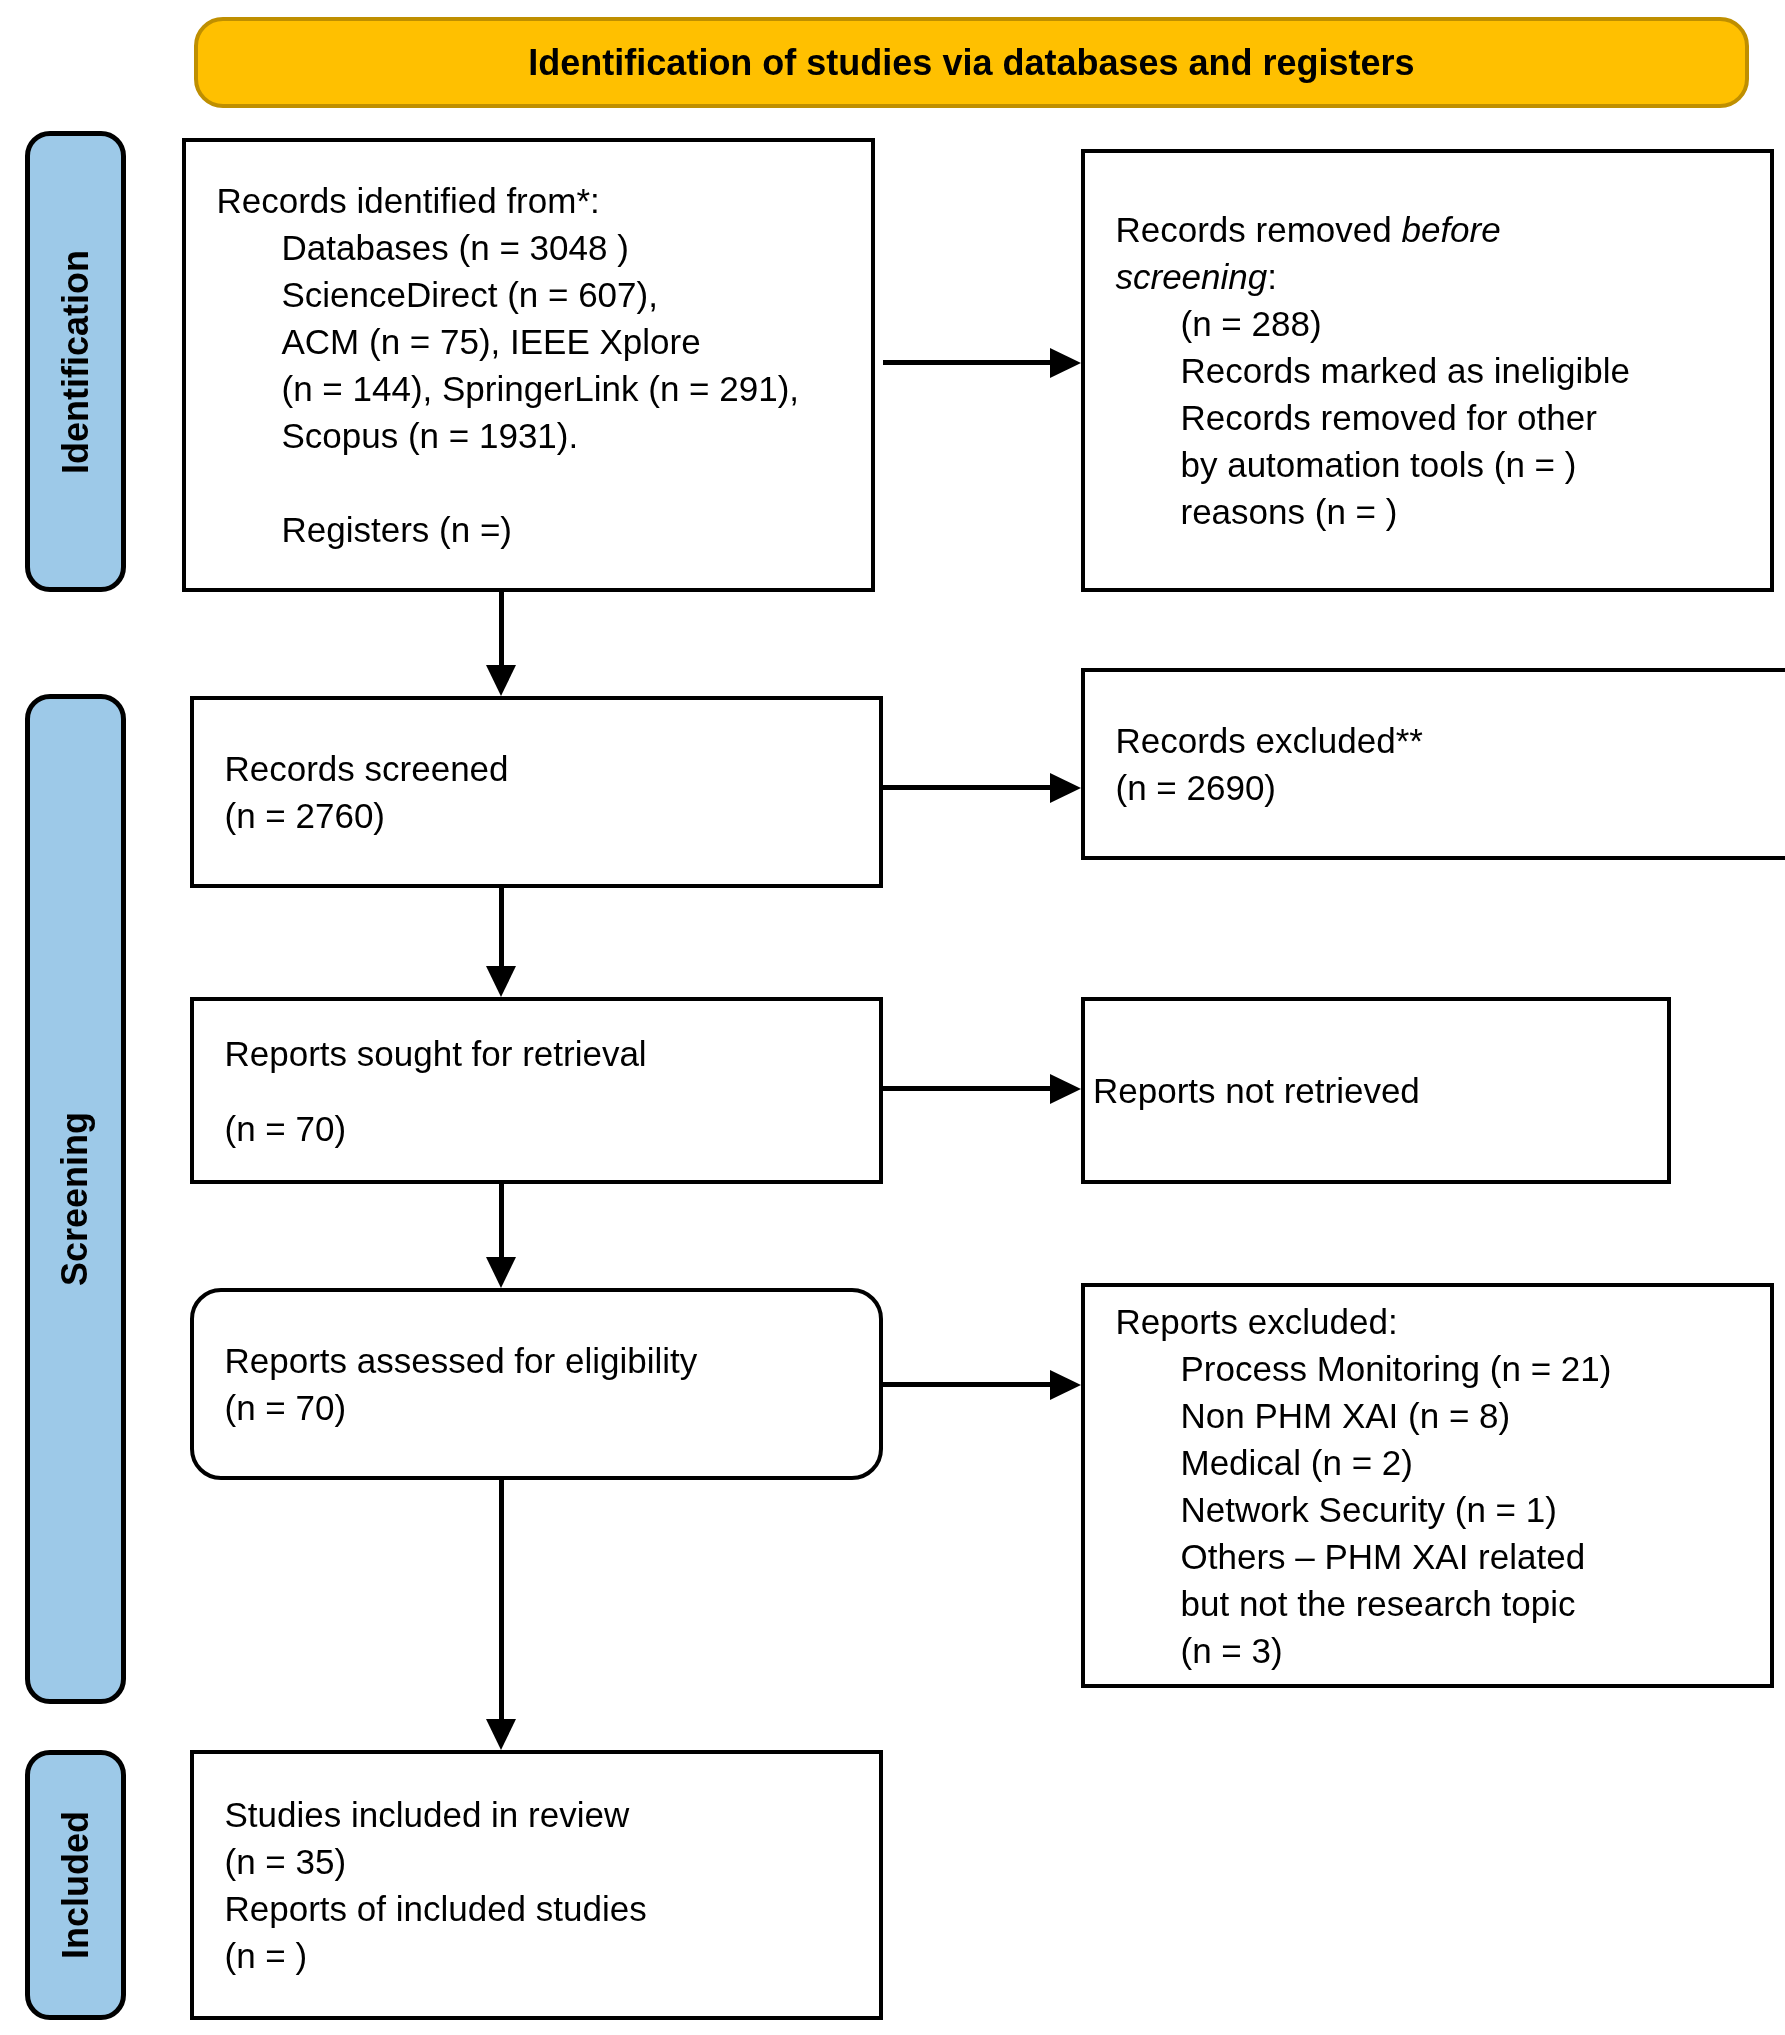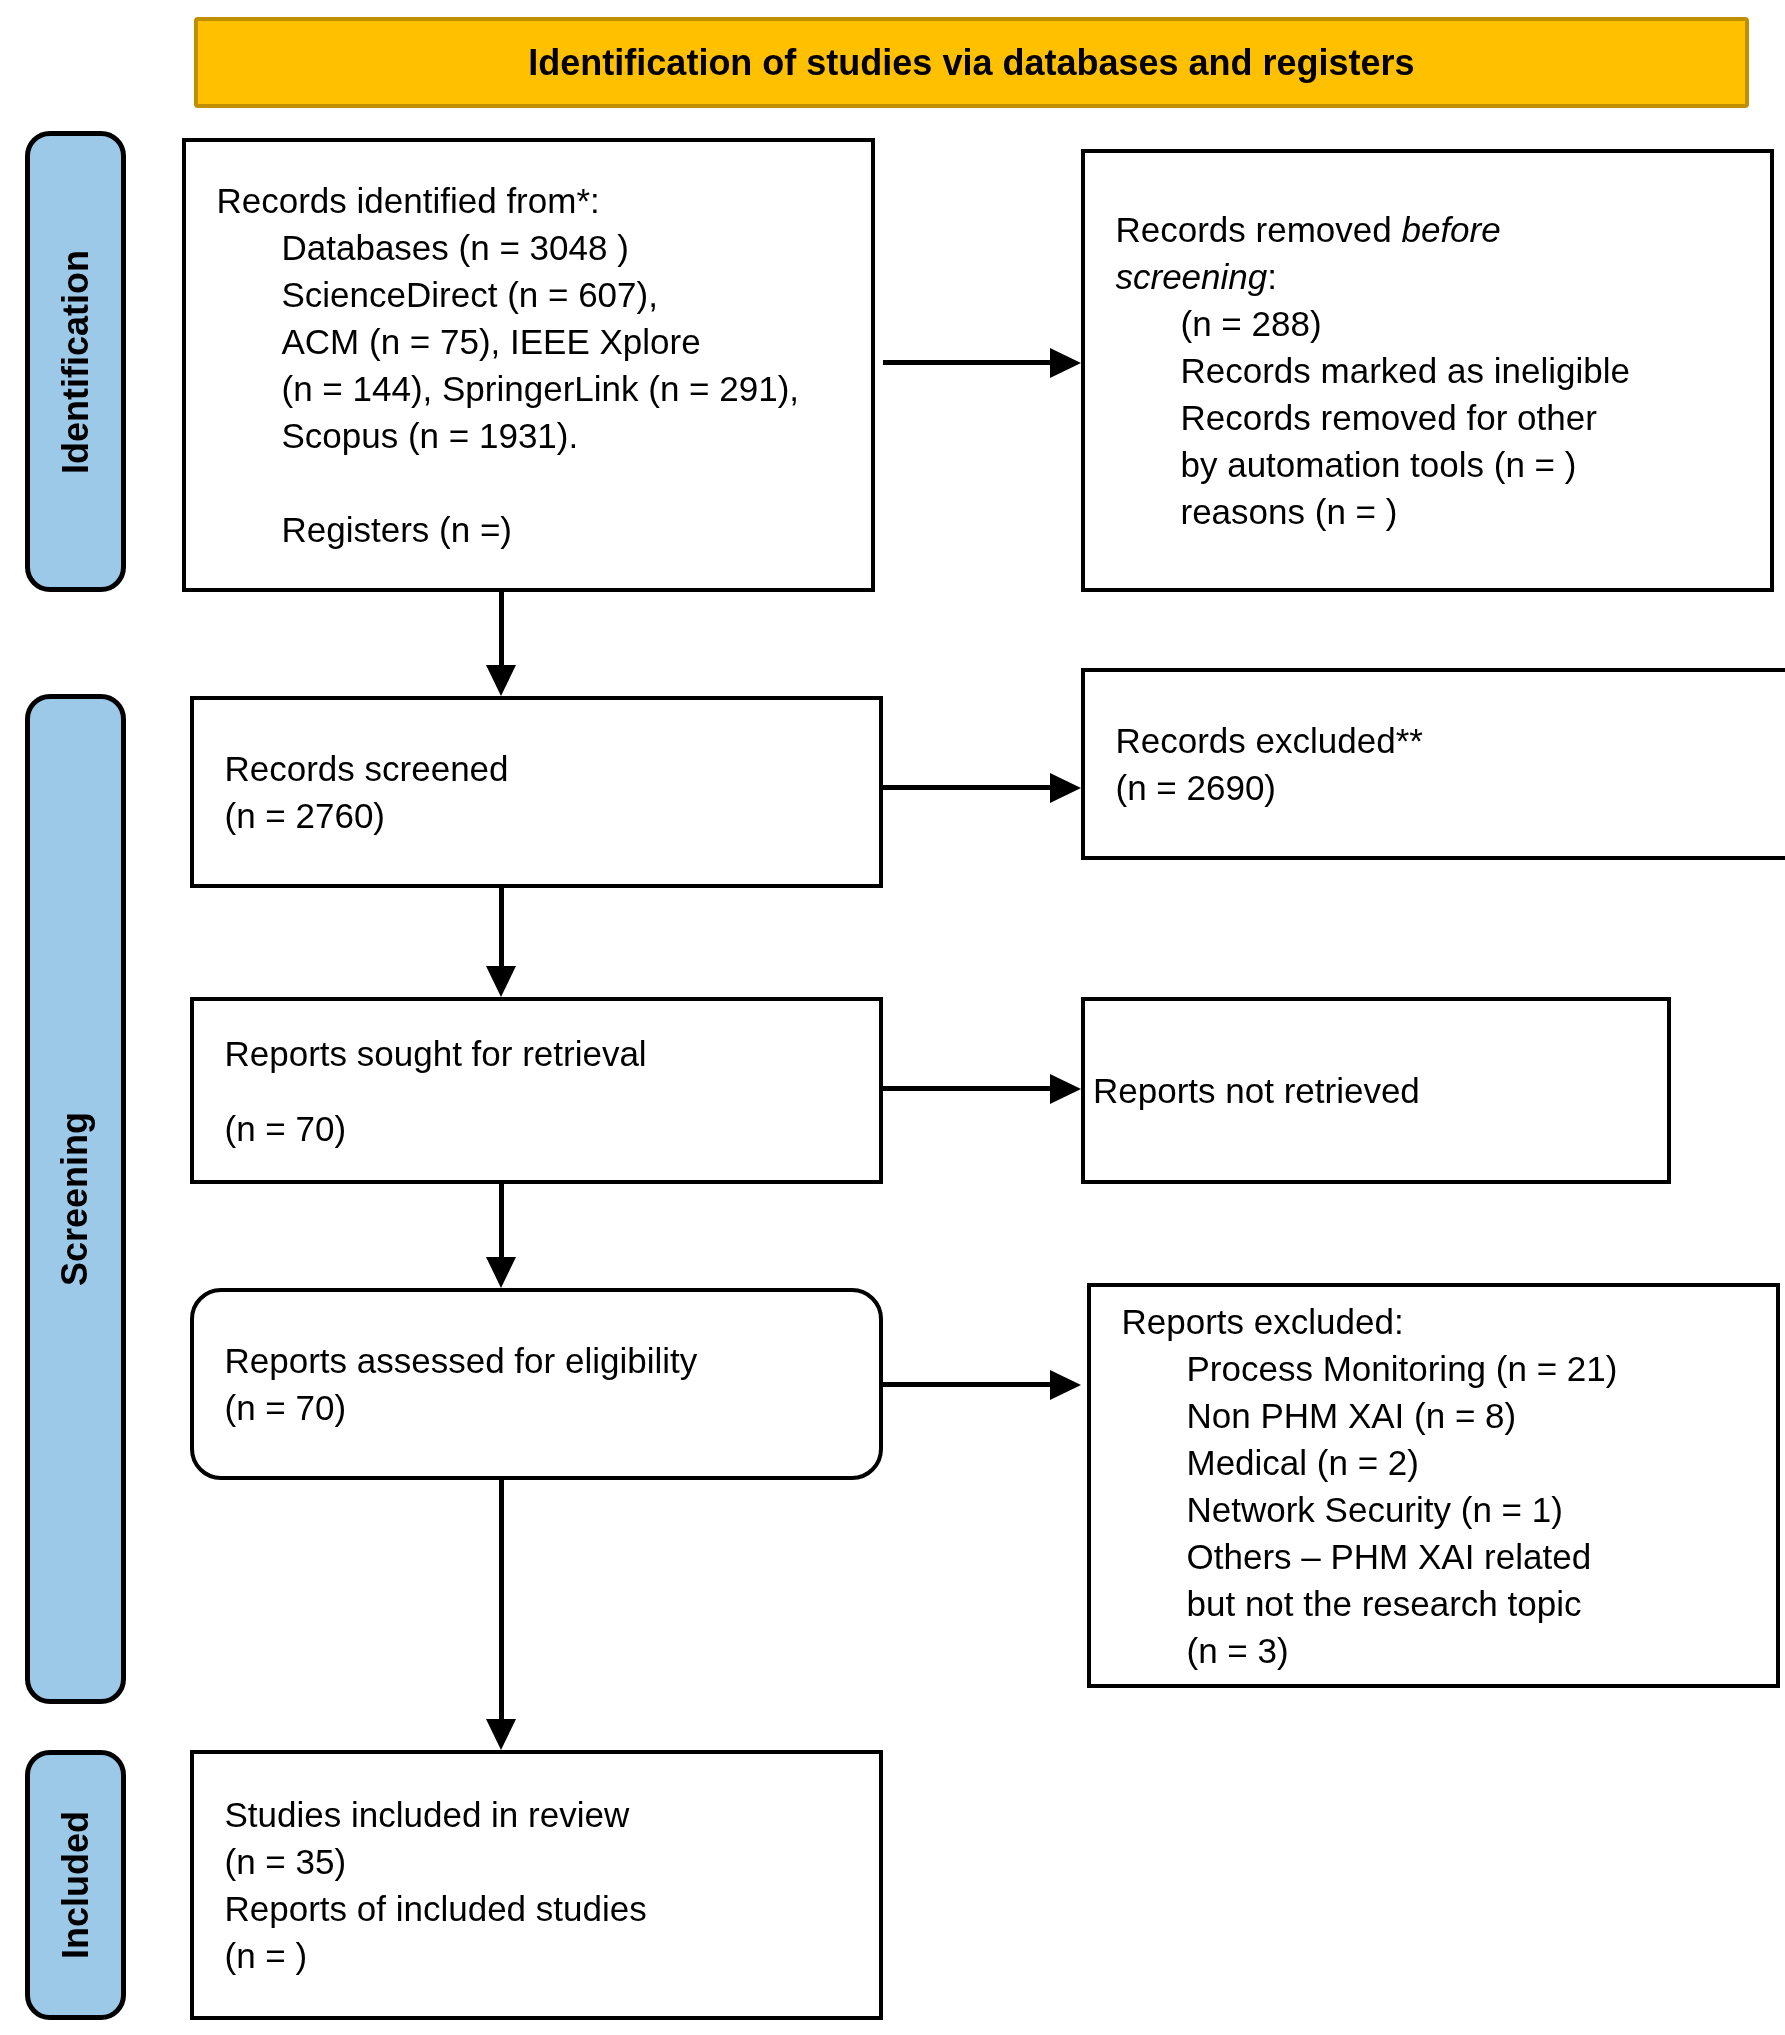--- a/index.html
+++ b/index.html
@@ -10,21 +10,21 @@
     color: #000;
     position: relative;
   }
   .canvas { position: absolute; left: 0; top: 0; width: 1785px; height: 2035px; background: #fff; }
 
   
   .banner {
     position: absolute; left: 194px; top: 17.3px; width: 1555px; height: 91px;
     background: var(--banner-fill, #FFC000);
     border: 4.6px solid var(--banner-border, #BF8F00);
-    border-radius: 4px;
+    border-radius: 29px;
     display: flex; align-items: center; justify-content: center;
     font-size: 36px; font-weight: bold;
   }
 
   
   .stage {
     position: absolute; left: 25px; width: 101px;
     background: var(--sidebar-fill, #9DC9E8);
     border: 5.2px solid var(--box-border, #000);
     border-radius: 25px;
@@ -122,21 +122,21 @@
       <div class="line ind"><span>by automation tools (n = )</span></div>
       <div class="line ind"><span>reasons (n = )</span></div>
     </div>
   <div class="fbox" style="left:1081px; top:668px; width:724px; height:192px;">
       <div class="line"><span>Records excluded**</span></div>
       <div class="line"><span>(n = 2690)</span></div>
     </div>
   <div class="fbox" style="left:1081px; top:997px; width:590px; height:187px;padding-left:8px;">
       <div class="line"><span>Reports not retrieved</span></div>
     </div>
-  <div class="fbox" style="left:1081px; top:1283px; width:693px; height:405px;margin-left:6px;">
+  <div class="fbox" style="left:1081px; top:1283px; width:693px; height:405px;">
       <div class="line"><span>Reports excluded:</span></div>
       <div class="line ind"><span>Process Monitoring (n = 21)</span></div>
       <div class="line ind"><span>Non PHM XAI (n = 8)</span></div>
       <div class="line ind"><span>Medical (n = 2)</span></div>
       <div class="line ind"><span>Network Security (n = 1)</span></div>
       <div class="line ind"><span>Others – PHM XAI related</span></div>
       <div class="line ind"><span>but not the research topic</span></div>
       <div class="line ind"><span>(n = 3)</span></div>
     </div>
 

